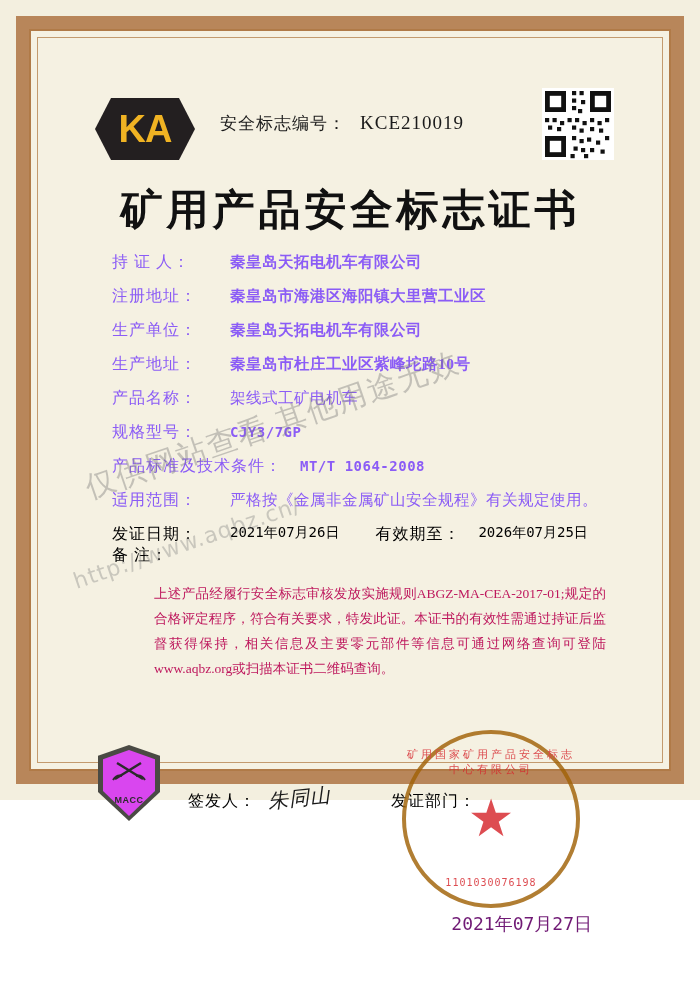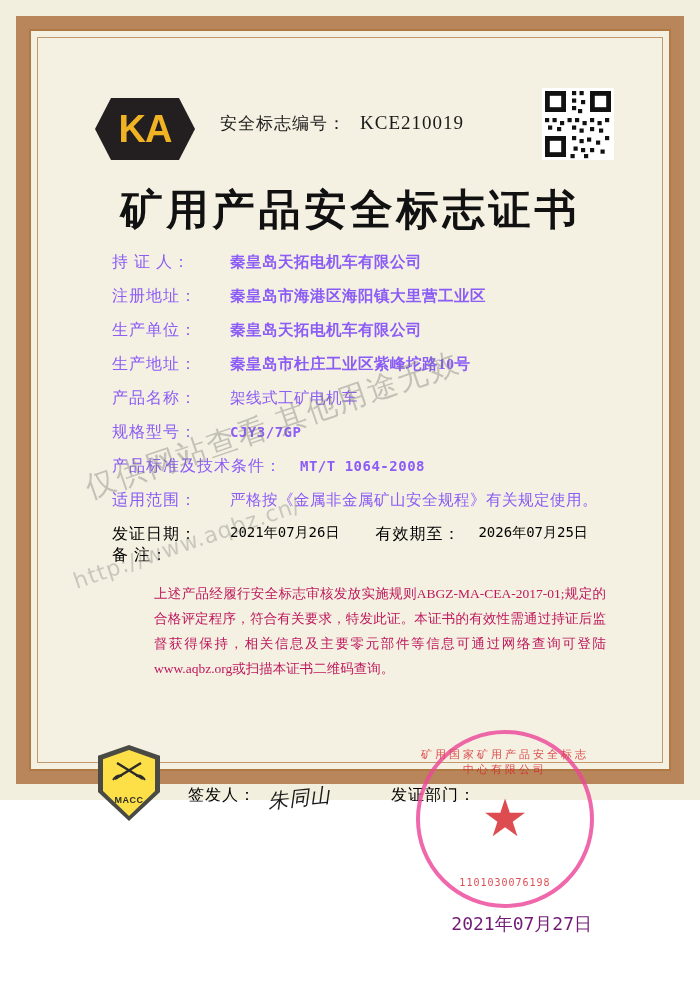--- a/index.html
+++ b/index.html
@@ -199,21 +199,21 @@
     width: 62px;
     height: 76px;
     background: #4a4a44;
     clip-path: polygon(50% 0%, 100% 14%, 100% 62%, 50% 100%, 0% 62%, 0% 14%);
     position: relative;
   }
   .shield-inner {
     position: absolute;
     left: 5px; top: 5px;
     width: 52px; height: 66px;
-    background: #fde047;
+    background: #d946ef;
     clip-path: polygon(50% 0%, 100% 14%, 100% 62%, 50% 100%, 0% 62%, 0% 14%);
     display: flex;
     align-items: flex-end;
     justify-content: center;
   }
   .shield-label {
     font-family: "Liberation Sans", sans-serif;
     font-size: 9px;
     font-weight: bold;
     color: #2b2b2b;
@@ -227,46 +227,46 @@
     width: 34px;
     height: 22px;
   }
 
   
   .sign-row {
     position: absolute;
     left: 148px;
     top: 745px;
     display: flex;
-    align-items: flex-start;
+    align-items: flex-end;
     font-size: 16px;
     letter-spacing: 1px;
   }
   .sign-hand {
     margin-left: 12px;
     font-family: "DejaVu Serif", serif;
     font-size: 20px;
     font-style: italic;
     color: #1a1a1a;
     transform: rotate(-6deg);
     display: inline-block;
   }
   .dept-label {
     margin-left: 60px;
     letter-spacing: 1px;
   }
 
   
   .seal {
     position: absolute;
-    right: 66px;
+    right: 80px;
     top: 690px;
     width: 170px;
     height: 170px;
-    border: 4px solid #ec4899;
+    border: 4px solid #a16207;
     border-radius: 50%;
     opacity: 0.82;
   }
   .seal-star {
     position: absolute;
     left: 50%;
     top: 50%;
     transform: translate(-50%, -50%);
     color: #d6262c;
     font-size: 52px;

